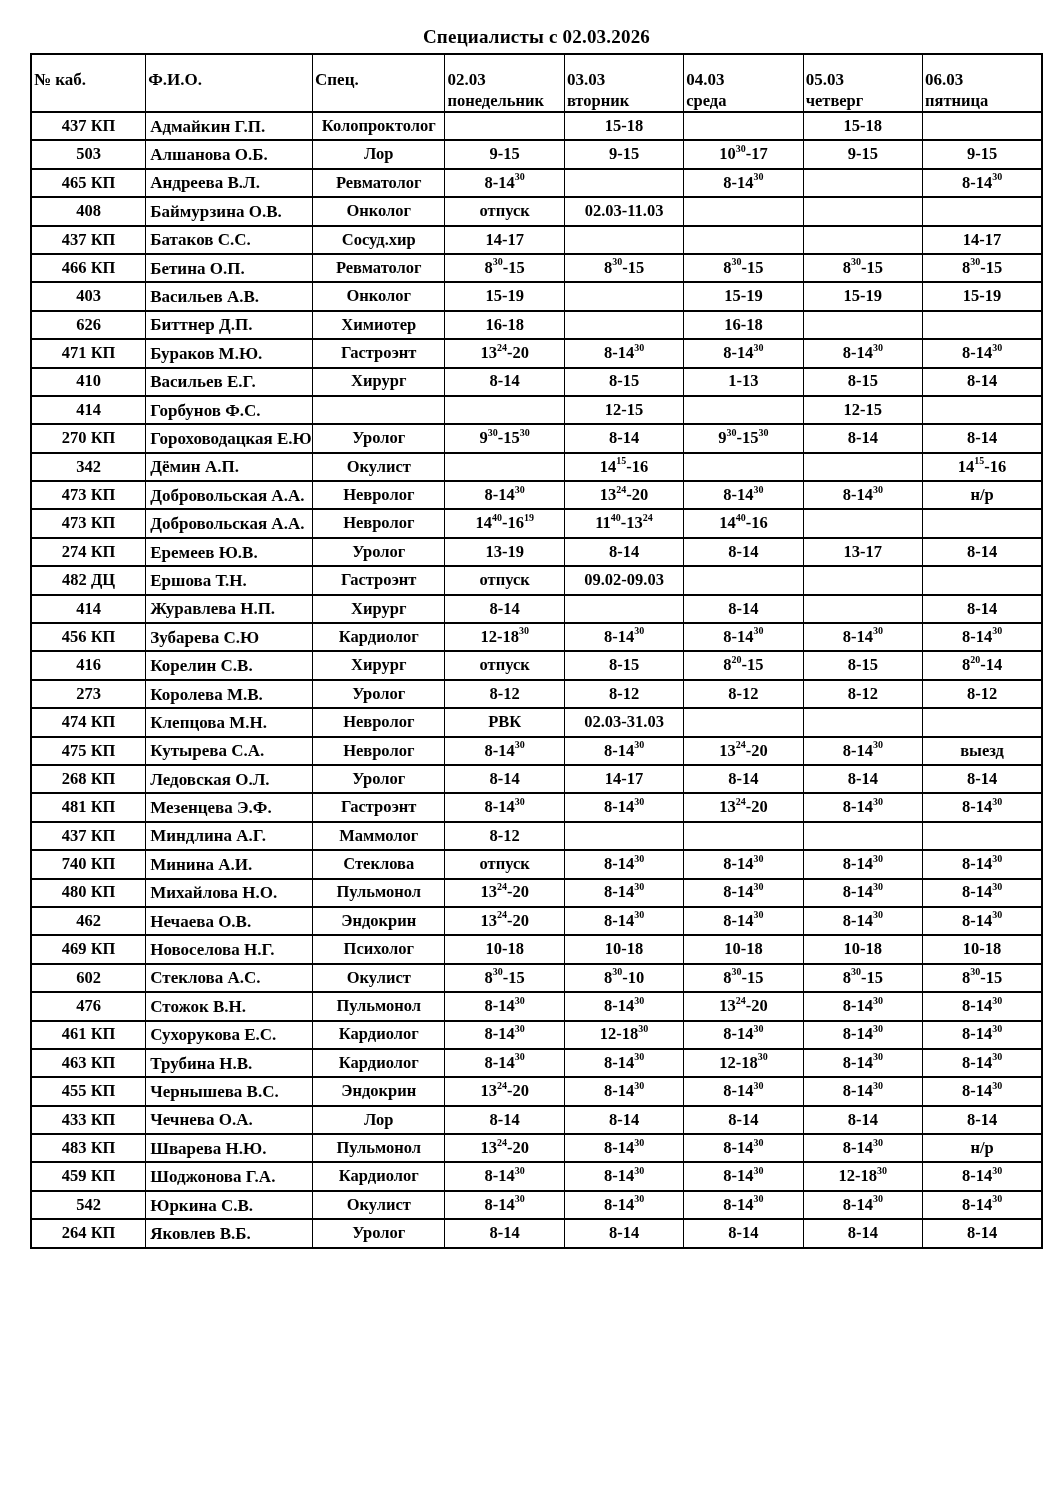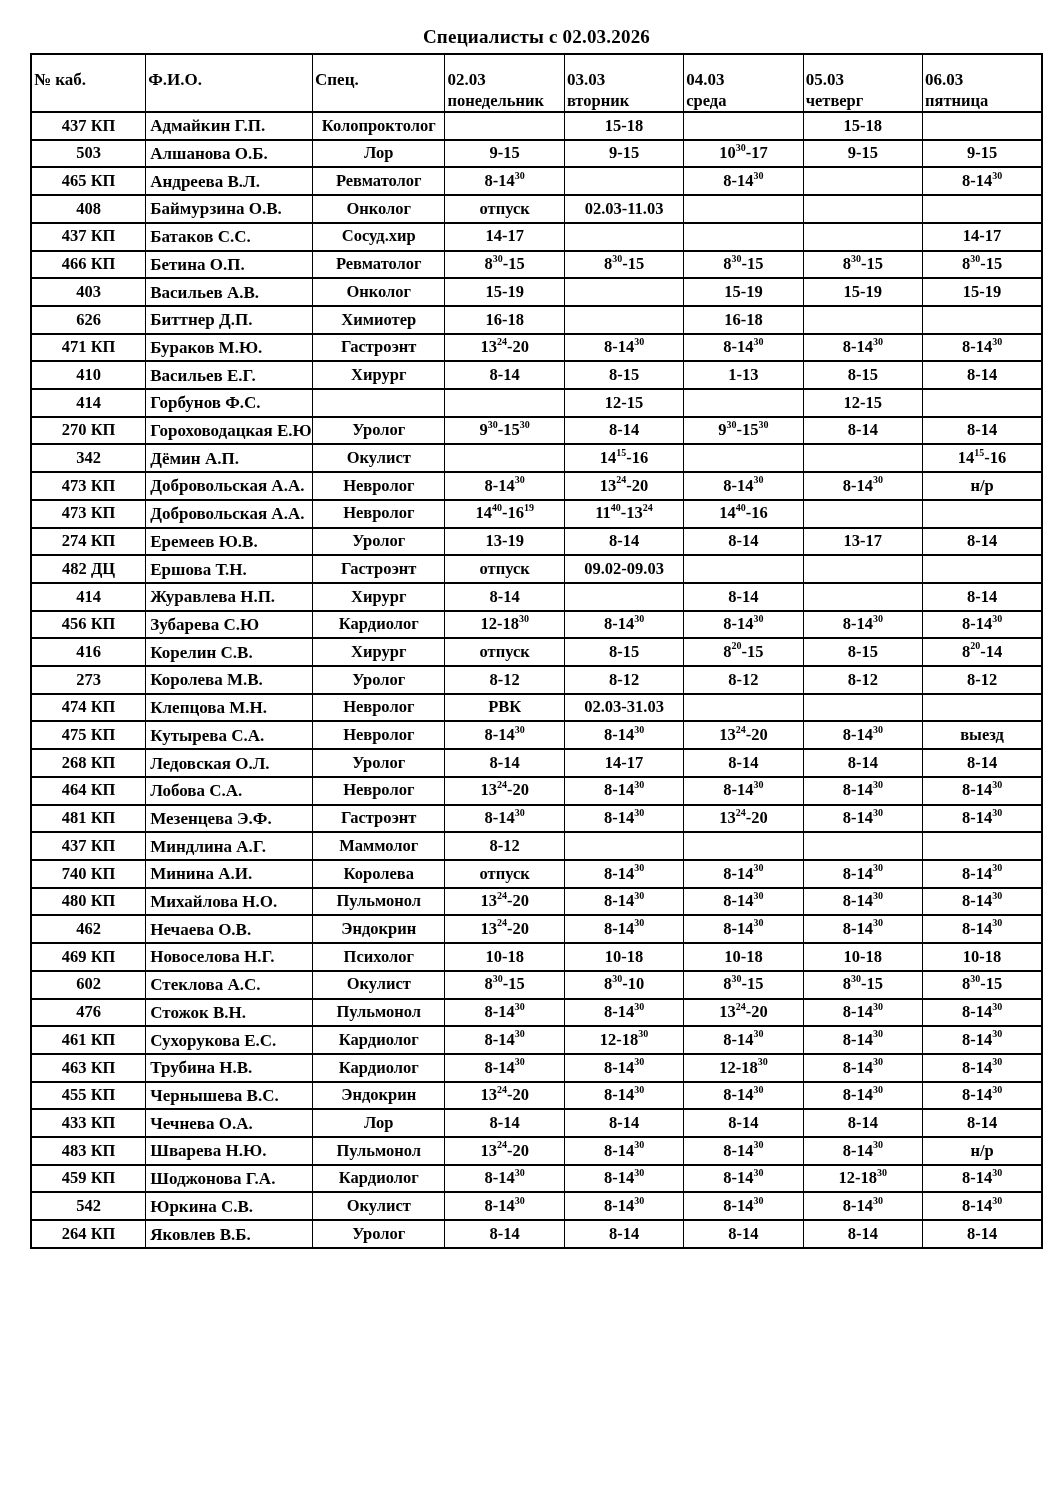--- a/index.html
+++ b/index.html
@@ -370,30 +370,20 @@
           <td class="room">268 КП</td>
           <td class="name">Ледовская О.Л.</td>
           <td class="spec">Уролог</td>
           <td class="day">8-14</td>
           <td class="day">14-17</td>
           <td class="day">8-14</td>
           <td class="day">8-14</td>
           <td class="day">8-14</td>
         </tr>
         <tr>
-          <td class="room">464 КП</td>
-          <td class="name">Лобова С.А.</td>
-          <td class="spec">Невролог</td>
-          <td class="day">13<sup>24</sup>-20</td>
-          <td class="day">8-14<sup>30</sup></td>
-          <td class="day">8-14<sup>30</sup></td>
-          <td class="day">8-14<sup>30</sup></td>
-          <td class="day">8-14<sup>30</sup></td>
-        </tr>
-        <tr>
           <td class="room">481 КП</td>
           <td class="name">Мезенцева Э.Ф.</td>
           <td class="spec">Гастроэнт</td>
           <td class="day">8-14<sup>30</sup></td>
           <td class="day">8-14<sup>30</sup></td>
           <td class="day">13<sup>24</sup>-20</td>
           <td class="day">8-14<sup>30</sup></td>
           <td class="day">8-14<sup>30</sup></td>
         </tr>
         <tr>
@@ -402,21 +392,21 @@
           <td class="spec">Маммолог</td>
           <td class="day">8-12</td>
           <td class="day"></td>
           <td class="day"></td>
           <td class="day"></td>
           <td class="day"></td>
         </tr>
         <tr>
           <td class="room">740 КП</td>
           <td class="name">Минина А.И.</td>
-          <td class="spec">Королева</td>
+          <td class="spec">Стеклова</td>
           <td class="day">отпуск</td>
           <td class="day">8-14<sup>30</sup></td>
           <td class="day">8-14<sup>30</sup></td>
           <td class="day">8-14<sup>30</sup></td>
           <td class="day">8-14<sup>30</sup></td>
         </tr>
         <tr>
           <td class="room">480 КП</td>
           <td class="name">Михайлова Н.О.</td>
           <td class="spec">Пульмонол</td>

